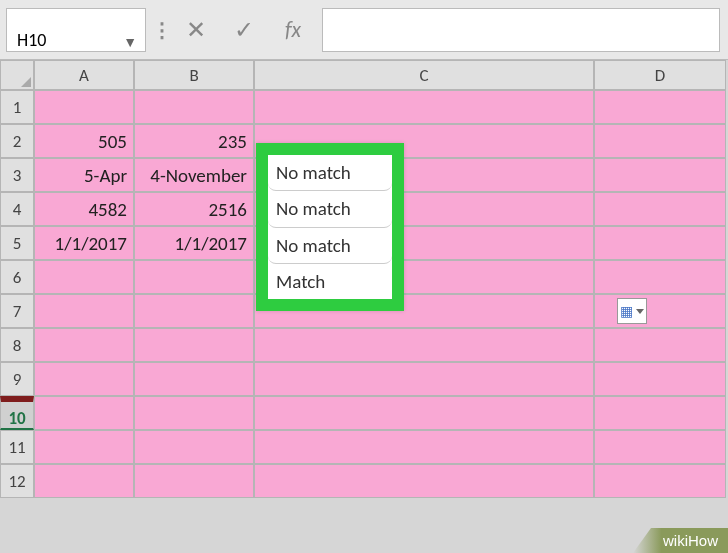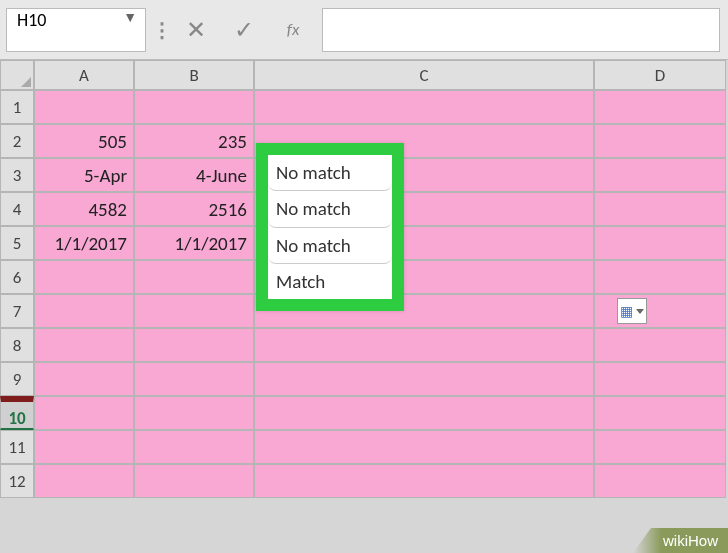--- a/index.html
+++ b/index.html
@@ -21,21 +21,21 @@
   border-bottom: 1px solid #bbb;
   padding: 0;
 }
 .name-box {
   width: 140px;
   height: 44px;
   margin: 8px 6px 8px 6px;
   background: #fff;
   border: 1px solid #bbb;
   display: flex;
-  align-items: flex-start;
+  align-items: flex-end;
   padding: 0 10px;
   font-size: 18px;
   position: relative;
 }
 .name-box .dd {
   position: absolute;
   right: 8px;
   color: #666;
   font-size: 14px;
 }
@@ -56,21 +56,21 @@
   font-size: 24px;
   margin: 0 2px;
 }
 .fx-label {
   width: 50px;
   height: 44px;
   display: flex;
   align-items: center;
   justify-content: center;
   color: #888;
-  font-size: 17px;
+  font-size: 22px;
   font-style: italic;
 }
 .fx-input {
   flex: 1;
   height: 44px;
   margin: 8px 8px 8px 4px;
   background: #fff;
   border: 1px solid #bbb;
 }
 
@@ -225,21 +225,21 @@
   <div class="cell"></div>
 
   <div class="rowh">2</div>
   <div class="cell">505</div>
   <div class="cell">235</div>
   <div class="cell"></div>
   <div class="cell"></div>
 
   <div class="rowh">3</div>
   <div class="cell">5-Apr</div>
-  <div class="cell">4-June</div>
+  <div class="cell">4-November</div>
   <div class="cell"></div>
   <div class="cell"></div>
 
   <div class="rowh">4</div>
   <div class="cell">4582</div>
   <div class="cell">2516</div>
   <div class="cell"></div>
   <div class="cell"></div>
 
   <div class="rowh">5</div>

